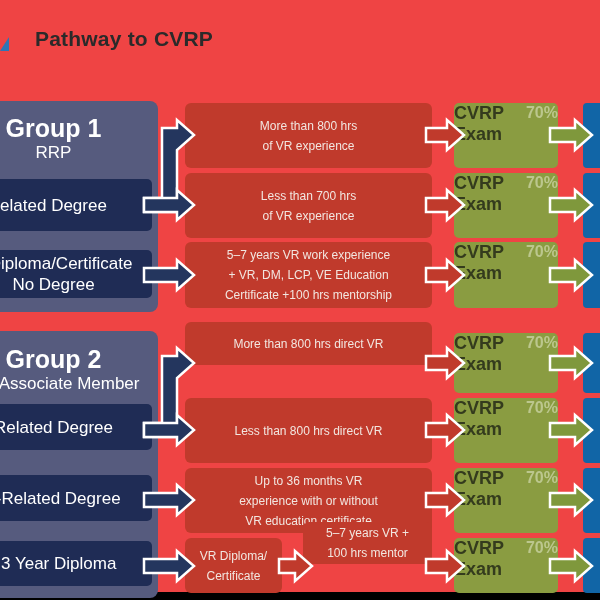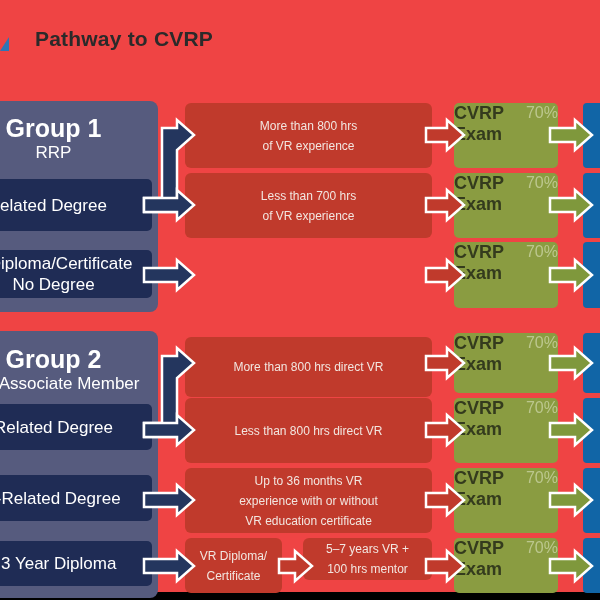--- a/index.html
+++ b/index.html
@@ -33,21 +33,21 @@
   .req{
     background:var(--red);border-radius:6px;
     color:var(--box_text);font-size:12px;line-height:20px;text-align:center;
     display:flex;align-items:center;justify-content:center;white-space:pre-line;
   }
   .exam{
     background:var(--green);border-radius:5px;left:454px;width:104px;
     display:flex;flex-direction:row;align-items:flex-start;justify-content:center;
   }
   .exam .xl{color:var(--exam_label);font-size:18px;font-weight:bold;line-height:21px;}
-  .exam .xs{color:var(--exam_score);font-size:16px;line-height:19px;}
+  .exam .xs{color:var(--exam_score);font-size:16px;line-height:19px;font-weight:bold;}
   .next{
     background:var(--blue);border-radius:4px 0 0 4px;left:583px;width:17px;
   }
   .strip{left:0;top:592px;width:600px;height:8px;background:var(--black_strip);}
   svg.arrows{left:0;top:0;pointer-events:none;}
   .a-navy{fill:var(--navy_arrow);stroke:var(--white);stroke-width:2.5;stroke-linejoin:miter;}
   .a-red{fill:var(--red_arrow);stroke:var(--white);stroke-width:2.5;stroke-linejoin:miter;}
   .a-green{fill:var(--green_arrow);stroke:var(--white);stroke-width:2.5;stroke-linejoin:miter;}
 </style>
 </head>
@@ -76,28 +76,31 @@
   <div class="abs src" style="top:250px;height:48px;">d Diploma/Certificate
 No Degree</div>
   <div class="abs src" style="top:404px;height:46px;">Related Degree</div>
   <div class="abs src" style="top:475px;height:46px;">n-Related Degree</div>
   <div class="abs src" style="top:541px;height:45px;">r 3 Year Diploma</div>
 
   <div class="abs req" style="left:185px;top:103px;width:247px;height:65px;">More than 800 hrs
 of VR experience</div>
   <div class="abs req" style="left:185px;top:173px;width:247px;height:65px;">Less than 700 hrs
 of VR experience</div>
-  <div class="abs req" style="left:185px;top:337px;width:247px;height:60px;">More than 800 hrs direct VR</div>
+  <div class="abs req" style="left:185px;top:242px;width:247px;height:66px;">5–7 years VR work experience
++ VR, DM, LCP, VE Education
+Certificate +100 hrs mentorship</div>
+  <div class="abs req" style="left:185px;top:322px;width:247px;height:43px;">More than 800 hrs direct VR</div>
   <div class="abs req" style="left:185px;top:398px;width:247px;height:65px;">Less than 800 hrs direct VR</div>
   <div class="abs req" style="left:185px;top:468px;width:247px;height:65px;">Up to 36 months VR
 experience with or without
 VR education certificate</div>
   <div class="abs req" style="left:185px;top:538px;width:97px;height:55px;">VR Diploma/
 Certificate</div>
-  <div class="abs req" style="left:303px;top:538px;width:129px;height:42px;">5–7 years VR +
+  <div class="abs req" style="left:303px;top:522px;width:129px;height:42px;">5–7 years VR +
 100 hrs mentor</div>
 
   <div class="abs exam" style="top:103px;height:65px;">
     <div class="xl">CVRP Exam</div>
     <div class="xs">70%</div>
   </div>
   <div class="abs exam" style="top:173px;height:65px;">
     <div class="xl">CVRP Exam</div>
     <div class="xs">70%</div>
   </div>

